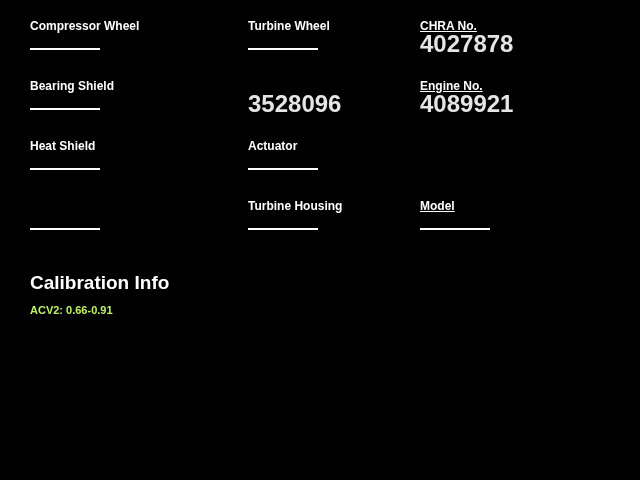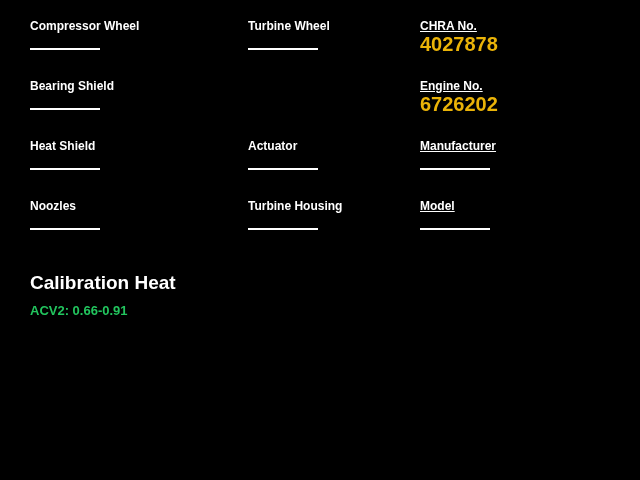--- a/index.html
+++ b/index.html
@@ -22,24 +22,24 @@
   .cell .label {
     font-size: 12px;
     line-height: 14px;
     font-weight: bold;
     color: #ffffff;
     white-space: nowrap;
   }
   .cell .value {
     position: absolute;
     left: 0; top: 14px;
-    font-size: 20px;
+    font-size: 24px;
     line-height: 22px;
     font-weight: bold;
-    color: #eab308;
+    color: #e5e5e5;
     white-space: nowrap;
   }
   .cell .dash {
     position: absolute;
     left: 0; top: 29px;
     width: 70px; height: 2px;
     background: #ffffff;
   }
   
   .c0 { left: 30px; }  .c1 { left: 248px; } .c2 { left: 420px; text-decoration: underline; }
@@ -49,24 +49,24 @@
     left: 30px; top: 272px;
     font-size: 19px;
     line-height: 21px;
     font-weight: bold;
     color: #ffffff;
     white-space: nowrap;
   }
   #calibration-acv2 {
     position: absolute;
     left: 30px; top: 303px;
-    font-size: 13px;
+    font-size: 11px;
     line-height: 15px;
     font-weight: bold;
-    color: #22c55e;
+    color: #bef264;
     white-space: nowrap;
   }
 </style>
 </head>
 <body>
 
 <div id="screen">
 
   <div class="cell c0 r0">
     <div class="label">Compressor Wheel</div>
@@ -83,56 +83,51 @@
     <div class="value">4027878</div>
 
   </div>
 
   <div class="cell c0 r1">
     <div class="label">Bearing Shield</div>
 
     <div class="dash"></div>
   </div>
   <div class="cell c1 r1">
+    <div class="value">3528096</div>
 
   </div>
   <div class="cell c2 r1">
     <div class="label">Engine No.</div>
-    <div class="value">6726202</div>
+    <div class="value">4089921</div>
 
   </div>
 
   <div class="cell c1 r2">
     <div class="label">Actuator</div>
 
     <div class="dash"></div>
   </div>
   <div class="cell c0 r2">
     <div class="label">Heat Shield</div>
 
     <div class="dash"></div>
   </div>
-  <div class="cell c2 r2">
-    <div class="label">Manufacturer</div>
-
-    <div class="dash"></div>
-  </div>
 
   <div class="cell c0 r3">
-    <div class="label">Noozles</div>
 
     <div class="dash"></div>
   </div>
   <div class="cell c1 r3">
     <div class="label">Turbine Housing</div>
 
     <div class="dash"></div>
   </div>
   <div class="cell c2 r3">
     <div class="label">Model</div>
 
     <div class="dash"></div>
   </div>
 
-  <div id="calibration-title">Calibration Heat</div>
+  <div id="calibration-title">Calibration Info</div>
   <div id="calibration-acv2">ACV2: 0.66-0.91</div>
 
 </div>
 
 </body></html>

